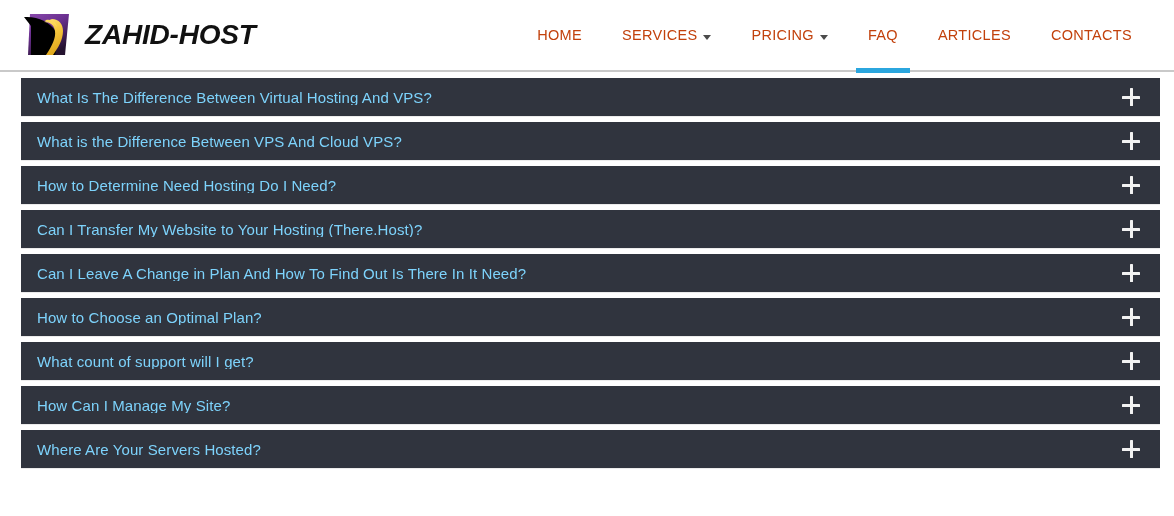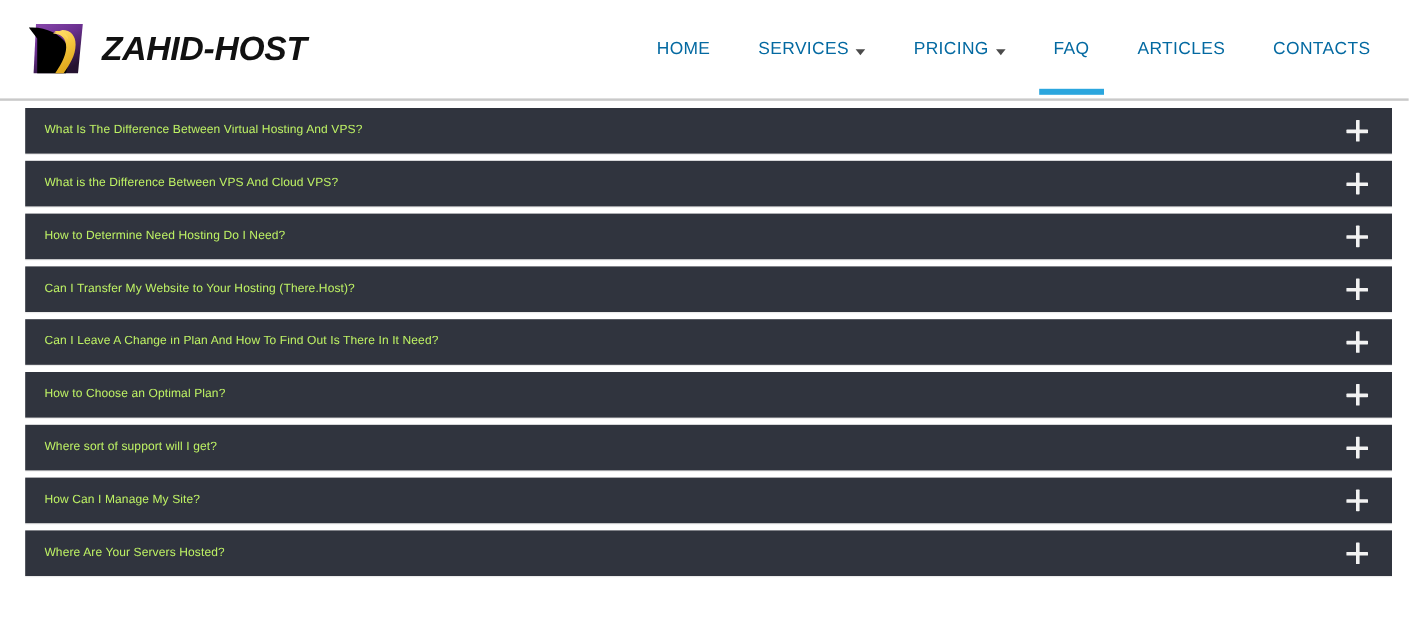--- a/index.html
+++ b/index.html
@@ -12,26 +12,26 @@
 
   body {
     background: #ffffff;
     font-family: "Liberation Sans", sans-serif;
     -webkit-font-smoothing: antialiased;
   }
 
   
   .site-header {
     position: relative;
-    height: 84px;
+    height: 72px;
     background: #ffffff;
     border-bottom: 2px solid #c9c9c9;
     display: flex;
     align-items: center;
-    padding: 0 0 0 22px;
+    padding: 0 10px 0 22px;
   }
 
   .brand {
     display: flex;
     align-items: center;
     gap: 13px;
     text-decoration: none;
   }
 
   .brand-mark {
@@ -59,21 +59,21 @@
     padding-right: 12px;
   }
 
   .nav-item {
     position: relative;
     display: flex;
     align-items: center;
     gap: 6px;
     padding: 0 20px;
     font-size: 14.5px;
-    color: #0369a1;
+    color: #c2410c;
     text-decoration: none;
     letter-spacing: 0.3px;
     white-space: nowrap;
     cursor: pointer;
   }
 
   .nav-item .caret {
     display: inline-block;
     width: 0;
     height: 0;
@@ -111,22 +111,22 @@
     background: #30343e;
     display: flex;
     align-items: center;
     justify-content: space-between;
     padding: 0 18px 0 16px;
     cursor: pointer;
     box-shadow: 0 1px 0 rgba(0,0,0,0.08);
   }
 
   .faq-question {
-    font-size: 10px;
-    color: #bef264;
+    font-size: 15px;
+    color: #7dd3fc;
     line-height: 1;
     letter-spacing: 0.1px;
     white-space: nowrap;
     overflow: hidden;
     text-overflow: ellipsis;
   }
 
   .faq-toggle {
     flex: 0 0 auto;
     width: 18px;
@@ -239,21 +239,21 @@
       <span class="faq-toggle"></span>
     </div>
 
     <div class="faq-item">
       <span class="faq-question">How to Choose an Optimal Plan?</span>
       <span class="faq-toggle"></span>
     </div>
 
 
     <div class="faq-item">
-      <span class="faq-question">Where sort of support will I get?</span>
+      <span class="faq-question">What count of support will I get?</span>
       <span class="faq-toggle"></span>
     </div>
 
     <div class="faq-item">
       <span class="faq-question">How Can I Manage My Site?</span>
       <span class="faq-toggle"></span>
     </div>
 
     <div class="faq-item">
       <span class="faq-question">Where Are Your Servers Hosted?</span>

